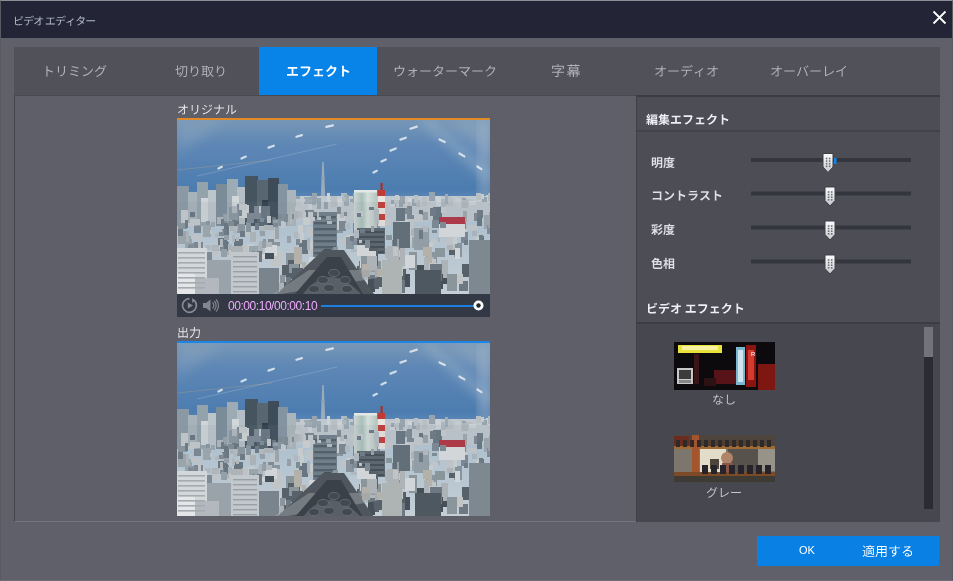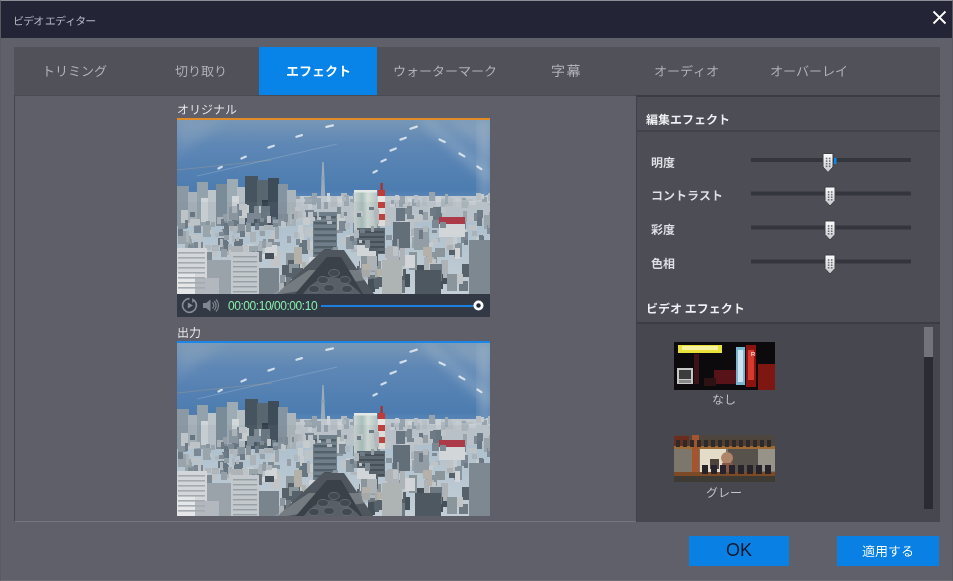--- a/index.html
+++ b/index.html
@@ -630,21 +630,21 @@
     <div class="abs" style="left:176px;top:293px;width:313px;height:23px;background:#333845"></div>
     <svg class="abs" style="left:180px;top:296px" width="17" height="17" viewBox="0 0 17 17">
       <path d="M 8.5 1.6 A 6.9 6.9 0 1 0 13.6 3.9" fill="none" stroke="#868b96" stroke-width="1.7"></path>
       <path d="M11.2,1.1 L14.6,3.4 L11.2,5.8 Z" fill="#868b96"></path>
       <path d="M6.8,5.6 L12,8.5 L6.8,11.4 Z" fill="#868b96"></path>
     </svg>
     <svg class="abs" style="left:201px;top:297px" width="18" height="15" viewBox="0 0 18 15">
       <polygon points="1,5 4,5 8.5,1.5 8.5,13.5 4,10 1,10" fill="#81868f"></polygon>
       <path d="M10.5,4.5 A 4.5 4.5 0 0 1 10.5,10.5 M12.3,3 A 6.5 6.5 0 0 1 12.3,12 M14,1.5 A 8.5 8.5 0 0 1 14,13.5" fill="none" stroke="#81868f" stroke-width="1.2"></path>
     </svg>
-    <div class="abs" style="left:227px;top:298px;width:160px;color:#86efac;font-size:12px;letter-spacing:-0.45px">00:00:10/00:00:10</div>
+    <div class="abs" style="left:227px;top:298px;width:160px;color:#f0abfc;font-size:12px;letter-spacing:-0.45px">00:00:10/00:00:10</div>
     <div class="abs" style="left:320px;top:303.5px;width:159px;height:2.5px;background:#1c7fe0"></div>
     <svg class="abs" style="left:471px;top:298px" width="13" height="13" viewBox="0 0 13 13">
       <circle cx="6.5" cy="6.5" r="5" fill="#ffffff"></circle>
       <circle cx="6.5" cy="6.5" r="2.2" fill="#20242e"></circle>
     </svg>
     <svg style="position:absolute;left:176.0px;top:320.0px;overflow:visible" width="26" height="20" viewBox="0 0 26 20">
       <path transform="translate(0,16)" fill="#e9ebf0" d="M1.8 -0.7H10.3V0.2H1.8ZM5.5 -10.0H6.4V-0.2H5.5ZM1.4 -4.0H2.3V1.0H1.4ZM9.8 -4.0H10.7V0.9H9.8ZM1.8 -8.9H2.7V-5.7H9.3V-8.9H10.2V-4.8H1.8Z M13.0 -7.5H22.3V-6.5H13.0ZM22.0 -7.5H22.9Q22.9 -7.5 22.9 -7.4Q22.9 -7.3 22.9 -7.2Q22.9 -7.1 22.9 -7.0Q22.8 -5.1 22.7 -3.8Q22.6 -2.5 22.4 -1.7Q22.3 -0.8 22.2 -0.3Q22.0 0.2 21.8 0.4Q21.6 0.6 21.4 0.7Q21.1 0.8 20.8 0.9Q20.5 0.9 19.9 0.9Q19.4 0.9 18.8 0.8Q18.8 0.6 18.8 0.4Q18.7 0.1 18.5 -0.1Q19.2 -0.0 19.7 -0.0Q20.2 -0.0 20.4 -0.0Q20.6 -0.0 20.8 -0.0Q20.9 -0.1 21.0 -0.2Q21.2 -0.4 21.3 -0.8Q21.4 -1.3 21.6 -2.1Q21.7 -2.9 21.8 -4.2Q21.9 -5.5 22.0 -7.3ZM16.9 -10.1H17.9V-8.0Q17.9 -7.2 17.8 -6.2Q17.7 -5.3 17.5 -4.4Q17.2 -3.4 16.7 -2.5Q16.2 -1.5 15.4 -0.6Q14.6 0.2 13.3 1.0Q13.3 0.9 13.1 0.8Q13.0 0.6 12.9 0.5Q12.8 0.4 12.6 0.3Q13.8 -0.4 14.6 -1.2Q15.4 -2.1 15.9 -2.9Q16.3 -3.8 16.6 -4.7Q16.8 -5.5 16.8 -6.4Q16.9 -7.2 16.9 -8.0Z"></path>
     </svg>
     <div class="abs" style="left:176px;top:340px;width:313px;height:2px;background:#1a86e8"></div>
     <div class="abs" style="left:176px;top:342px;width:313px;height:173px;overflow:hidden">
@@ -1363,17 +1363,17 @@
       <rect x="72" y="5" width="4" height="7" fill="#2e2a28"></rect>
       <rect x="79" y="5" width="4" height="7" fill="#2e2a28"></rect>
       <rect x="86" y="5" width="4" height="7" fill="#2e2a28"></rect>
       <rect x="93" y="5" width="4" height="7" fill="#2e2a28"></rect>
     </svg>
     <svg style="position:absolute;left:705.0px;top:480.0px;overflow:visible" width="38" height="20" viewBox="0 0 38 20">
       <path transform="translate(0,16)" fill="#c6c8ce" d="M9.2 -9.6Q9.3 -9.4 9.5 -9.1Q9.7 -8.8 9.9 -8.5Q10.0 -8.2 10.2 -8.0L9.5 -7.7Q9.3 -8.0 9.1 -8.5Q8.8 -9.0 8.5 -9.3ZM10.5 -10.1Q10.7 -9.9 10.8 -9.6Q11.0 -9.3 11.2 -9.0Q11.4 -8.7 11.5 -8.5L10.9 -8.2Q10.7 -8.6 10.4 -9.0Q10.1 -9.5 9.9 -9.8ZM10.0 -7.2Q9.9 -7.1 9.8 -6.9Q9.8 -6.7 9.7 -6.6Q9.5 -6.0 9.2 -5.3Q8.9 -4.5 8.5 -3.8Q8.1 -3.1 7.6 -2.4Q6.8 -1.4 5.6 -0.6Q4.5 0.2 2.8 0.8L1.9 0.0Q3.0 -0.3 3.9 -0.7Q4.8 -1.2 5.5 -1.8Q6.2 -2.3 6.7 -3.0Q7.2 -3.5 7.6 -4.2Q8.0 -4.8 8.2 -5.5Q8.5 -6.2 8.6 -6.7H4.2L4.6 -7.6Q4.7 -7.6 5.1 -7.6Q5.5 -7.6 6.0 -7.6Q6.5 -7.6 7.0 -7.6Q7.5 -7.6 7.9 -7.6Q8.3 -7.6 8.4 -7.6Q8.6 -7.6 8.8 -7.6Q9.0 -7.6 9.2 -7.7ZM6.0 -9.0Q5.8 -8.8 5.7 -8.5Q5.5 -8.3 5.4 -8.1Q5.1 -7.4 4.5 -6.7Q4.0 -5.9 3.2 -5.2Q2.5 -4.4 1.5 -3.8L0.7 -4.4Q1.5 -4.8 2.1 -5.4Q2.7 -5.9 3.2 -6.5Q3.6 -7.0 4.0 -7.5Q4.3 -8.0 4.5 -8.4Q4.6 -8.6 4.7 -8.9Q4.8 -9.2 4.9 -9.4Z M14.7 -0.4Q14.7 -0.5 14.8 -0.7Q14.8 -0.8 14.8 -1.0Q14.8 -1.2 14.8 -1.6Q14.8 -2.1 14.8 -2.8Q14.8 -3.5 14.8 -4.3Q14.8 -5.0 14.8 -5.7Q14.8 -6.4 14.8 -7.0Q14.8 -7.6 14.8 -7.8Q14.8 -8.0 14.8 -8.2Q14.7 -8.4 14.7 -8.6Q14.7 -8.8 14.7 -8.9H15.9Q15.8 -8.7 15.8 -8.4Q15.8 -8.1 15.8 -7.8Q15.8 -7.6 15.8 -7.1Q15.8 -6.7 15.8 -6.1Q15.8 -5.5 15.8 -4.9Q15.8 -4.2 15.8 -3.6Q15.8 -3.0 15.8 -2.4Q15.8 -1.9 15.8 -1.5Q15.8 -1.2 15.8 -1.0Q16.6 -1.2 17.6 -1.6Q18.5 -2.0 19.4 -2.6Q20.2 -3.1 21.0 -3.8Q21.8 -4.4 22.3 -5.1L22.9 -4.3Q21.7 -2.8 19.9 -1.7Q18.1 -0.7 15.9 0.0Q15.8 0.0 15.6 0.1Q15.5 0.1 15.4 0.2Z M25.2 -5.2Q25.4 -5.2 25.7 -5.2Q25.9 -5.2 26.2 -5.1Q26.6 -5.1 26.9 -5.1Q27.1 -5.1 27.5 -5.1Q27.9 -5.1 28.4 -5.1Q29.0 -5.1 29.6 -5.1Q30.2 -5.1 30.8 -5.1Q31.4 -5.1 31.9 -5.1Q32.5 -5.1 32.9 -5.1Q33.3 -5.1 33.5 -5.1Q33.9 -5.1 34.2 -5.2Q34.6 -5.2 34.8 -5.2V-4.0Q34.6 -4.0 34.2 -4.1Q33.9 -4.1 33.5 -4.1Q33.3 -4.1 32.9 -4.1Q32.5 -4.1 31.9 -4.1Q31.4 -4.1 30.8 -4.1Q30.2 -4.1 29.6 -4.1Q29.0 -4.1 28.4 -4.1Q27.9 -4.1 27.5 -4.1Q27.1 -4.1 26.9 -4.1Q26.4 -4.1 26.0 -4.1Q25.5 -4.0 25.2 -4.0Z"></path>
     </svg>
     <div class="abs" style="left:923px;top:326px;width:9px;height:182px;background:#2b2c33"></div>
     <div class="abs" style="left:923px;top:326px;width:9px;height:30px;background:#72737b"></div>
-    <div class="abs" style="left:688px;top:535px;width:100px;height:30px;background:#0880e4;color:#0f172a;font-size:18px;text-align:center;line-height:29px">OK</div>
+    <div class="abs" style="left:756px;top:535px;width:100px;height:30px;background:#0880e4;color:#ffffff;font-size:11px;text-align:center;line-height:29px">OK</div>
     <div class="abs" style="left:836px;top:535px;width:102px;height:30px;background:#0880e4"></div>
     <svg style="position:absolute;left:860.5px;top:538.5px;overflow:visible" width="54" height="20" viewBox="0 0 54 20">
       <path transform="translate(0,16)" fill="#ffffff" d="M3.2 -5.8V-1.2H2.3V-4.9H0.6V-5.8ZM3.2 -1.6Q3.7 -0.9 4.5 -0.5Q5.3 -0.2 6.5 -0.1Q7.0 -0.1 7.8 -0.1Q8.6 -0.1 9.4 -0.1Q10.3 -0.1 11.1 -0.1Q11.9 -0.2 12.5 -0.2Q12.5 -0.1 12.4 0.1Q12.3 0.3 12.3 0.4Q12.2 0.6 12.2 0.8Q11.7 0.8 10.9 0.8Q10.2 0.8 9.3 0.8Q8.5 0.8 7.8 0.8Q7.0 0.8 6.5 0.8Q5.2 0.7 4.3 0.4Q3.4 0.0 2.8 -0.8Q2.4 -0.3 1.9 0.1Q1.5 0.5 1.0 0.9L0.5 -0.0Q0.9 -0.3 1.4 -0.8Q1.9 -1.2 2.3 -1.6ZM0.7 -10.1 1.5 -10.6Q1.9 -10.3 2.3 -9.9Q2.7 -9.5 3.0 -9.2Q3.4 -8.8 3.6 -8.5L2.8 -7.9Q2.6 -8.2 2.3 -8.6Q1.9 -9.0 1.5 -9.4Q1.1 -9.7 0.7 -10.1ZM3.9 -9.8H12.3V-9.0H3.9ZM5.8 -6.0H10.4V-5.4H5.8ZM7.6 -10.9H8.5V-9.3H7.6ZM7.7 -7.0H8.4V-4.2H7.7ZM4.4 -7.7H11.3V-6.9H5.3V-0.9H4.4ZM6.3 -4.4H7.1V-1.6H6.3ZM6.7 -4.4H9.8V-2.1H6.7V-2.7H9.1V-3.8H6.7ZM10.9 -7.7H11.8V-1.9Q11.8 -1.6 11.8 -1.4Q11.7 -1.2 11.4 -1.1Q11.2 -1.0 10.8 -0.9Q10.3 -0.9 9.8 -0.9Q9.7 -1.1 9.6 -1.3Q9.6 -1.6 9.5 -1.7Q9.9 -1.7 10.3 -1.7Q10.6 -1.7 10.7 -1.7Q10.9 -1.7 10.9 -1.8Q10.9 -1.8 10.9 -1.9ZM9.7 -9.2 10.6 -9.0Q10.4 -8.6 10.2 -8.2Q10.0 -7.8 9.8 -7.5L9.0 -7.7Q9.2 -8.0 9.4 -8.5Q9.6 -8.9 9.7 -9.2ZM5.6 -8.9 6.4 -9.1Q6.6 -8.8 6.8 -8.4Q6.9 -8.1 7.0 -7.8L6.1 -7.5Q6.1 -7.8 5.9 -8.2Q5.8 -8.6 5.6 -8.9Z M15.5 -10.0H24.0V-9.1H15.5ZM15.5 -7.0H23.9V-6.1H15.5ZM15.5 -3.9H24.0V-2.9H15.5ZM15.0 -10.0H16.0V-5.3Q16.0 -4.6 15.9 -3.7Q15.8 -2.9 15.6 -2.0Q15.5 -1.1 15.1 -0.3Q14.8 0.5 14.2 1.1Q14.1 1.0 14.0 0.9Q13.8 0.8 13.7 0.6Q13.5 0.5 13.4 0.5Q14.0 -0.1 14.3 -0.9Q14.6 -1.6 14.7 -2.3Q14.9 -3.1 14.9 -3.9Q15.0 -4.6 15.0 -5.3ZM23.6 -10.0H24.5V-0.3Q24.5 0.2 24.4 0.4Q24.3 0.7 23.9 0.8Q23.6 0.9 23.0 1.0Q22.4 1.0 21.5 1.0Q21.5 0.8 21.4 0.5Q21.3 0.2 21.2 0.0Q21.6 0.0 22.1 0.0Q22.5 0.0 22.8 0.0Q23.1 0.0 23.2 0.0Q23.4 0.0 23.5 -0.0Q23.6 -0.1 23.6 -0.3ZM19.1 -9.7H20.1V0.9H19.1Z M34.2 -10.3Q34.1 -10.2 34.1 -10.1Q34.1 -9.9 34.1 -9.7Q34.1 -9.6 34.1 -9.5Q34.1 -9.2 34.1 -8.8Q34.1 -8.4 34.1 -7.9Q34.1 -7.4 34.1 -6.8Q34.1 -6.3 34.1 -5.9Q34.1 -5.4 34.1 -5.1L33.1 -5.6Q33.1 -5.8 33.1 -6.1Q33.1 -6.5 33.1 -7.0Q33.1 -7.5 33.1 -8.0Q33.1 -8.5 33.1 -8.9Q33.1 -9.3 33.1 -9.5Q33.0 -9.7 33.0 -10.0Q33.0 -10.2 33.0 -10.3ZM27.2 -8.5Q27.8 -8.5 28.5 -8.5Q29.1 -8.5 29.9 -8.6Q30.7 -8.6 31.4 -8.6Q32.2 -8.6 32.9 -8.6Q33.7 -8.6 34.3 -8.6Q34.9 -8.6 35.4 -8.6Q36.0 -8.6 36.5 -8.6Q37.0 -8.6 37.4 -8.6Q37.8 -8.6 38.1 -8.6L38.1 -7.7Q37.5 -7.7 36.6 -7.7Q35.7 -7.7 34.2 -7.7Q33.4 -7.7 32.5 -7.7Q31.6 -7.7 30.7 -7.7Q29.7 -7.6 28.9 -7.6Q28.0 -7.5 27.3 -7.5ZM34.1 -4.7Q34.1 -3.8 33.8 -3.3Q33.6 -2.7 33.1 -2.4Q32.7 -2.1 32.1 -2.1Q31.7 -2.1 31.3 -2.2Q30.9 -2.4 30.6 -2.7Q30.3 -2.9 30.1 -3.3Q29.9 -3.8 29.9 -4.3Q29.9 -4.9 30.3 -5.4Q30.6 -5.9 31.1 -6.2Q31.6 -6.5 32.2 -6.5Q33.0 -6.5 33.5 -6.2Q34.0 -5.9 34.3 -5.3Q34.5 -4.7 34.5 -3.9Q34.5 -3.3 34.3 -2.6Q34.1 -1.9 33.7 -1.3Q33.3 -0.7 32.5 -0.2Q31.8 0.4 30.6 0.7L29.8 -0.2Q30.6 -0.4 31.3 -0.7Q32.0 -1.0 32.5 -1.5Q33.0 -2.0 33.3 -2.6Q33.5 -3.2 33.5 -4.0Q33.5 -4.9 33.1 -5.3Q32.8 -5.7 32.2 -5.7Q31.9 -5.7 31.6 -5.5Q31.3 -5.3 31.1 -5.0Q30.9 -4.7 30.9 -4.3Q30.9 -3.7 31.3 -3.3Q31.7 -3.0 32.2 -3.0Q32.6 -3.0 32.9 -3.2Q33.2 -3.5 33.3 -3.9Q33.5 -4.4 33.4 -5.1Z M42.1 -9.6Q42.3 -9.6 42.6 -9.5Q42.8 -9.5 43.0 -9.5Q43.2 -9.5 43.7 -9.5Q44.1 -9.6 44.7 -9.6Q45.2 -9.6 45.8 -9.6Q46.4 -9.6 46.8 -9.7Q47.3 -9.7 47.5 -9.7Q47.8 -9.7 47.9 -9.7Q48.1 -9.8 48.2 -9.8L48.8 -9.0Q48.6 -8.9 48.4 -8.8Q48.2 -8.7 48.0 -8.5Q47.8 -8.3 47.4 -8.0Q47.0 -7.6 46.5 -7.2Q46.0 -6.8 45.5 -6.4Q45.0 -6.0 44.6 -5.7Q45.1 -5.8 45.5 -5.9Q46.0 -5.9 46.4 -5.9Q47.5 -5.9 48.3 -5.5Q49.2 -5.1 49.7 -4.5Q50.1 -3.8 50.1 -2.9Q50.1 -1.8 49.6 -1.1Q49.0 -0.3 48.0 0.1Q47.0 0.6 45.7 0.6Q44.8 0.6 44.1 0.3Q43.5 0.1 43.2 -0.3Q42.8 -0.7 42.8 -1.3Q42.8 -1.7 43.1 -2.1Q43.3 -2.5 43.8 -2.7Q44.2 -3.0 44.8 -3.0Q45.7 -3.0 46.3 -2.6Q46.8 -2.3 47.1 -1.7Q47.4 -1.1 47.5 -0.4L46.6 -0.3Q46.5 -1.1 46.0 -1.7Q45.6 -2.2 44.8 -2.2Q44.4 -2.2 44.1 -2.0Q43.8 -1.7 43.8 -1.4Q43.8 -0.9 44.2 -0.6Q44.7 -0.4 45.5 -0.4Q46.6 -0.4 47.4 -0.7Q48.2 -0.9 48.7 -1.5Q49.1 -2.1 49.1 -2.9Q49.1 -3.5 48.7 -4.0Q48.3 -4.5 47.7 -4.8Q47.0 -5.1 46.2 -5.1Q45.4 -5.1 44.7 -5.0Q44.1 -4.8 43.5 -4.5Q42.9 -4.1 42.4 -3.7Q41.8 -3.2 41.2 -2.5L40.5 -3.3Q40.9 -3.6 41.3 -4.0Q41.8 -4.4 42.3 -4.9Q42.8 -5.3 43.2 -5.6Q43.7 -6.0 44.0 -6.2Q44.2 -6.4 44.6 -6.8Q45.0 -7.1 45.5 -7.5Q45.9 -7.9 46.3 -8.2Q46.7 -8.5 47.0 -8.8Q46.8 -8.8 46.4 -8.7Q46.0 -8.7 45.5 -8.7Q45.0 -8.7 44.5 -8.7Q44.0 -8.6 43.6 -8.6Q43.2 -8.6 43.0 -8.6Q42.8 -8.6 42.6 -8.6Q42.3 -8.5 42.1 -8.5Z"></path>
     </svg>
   </div>
 </body></html>

